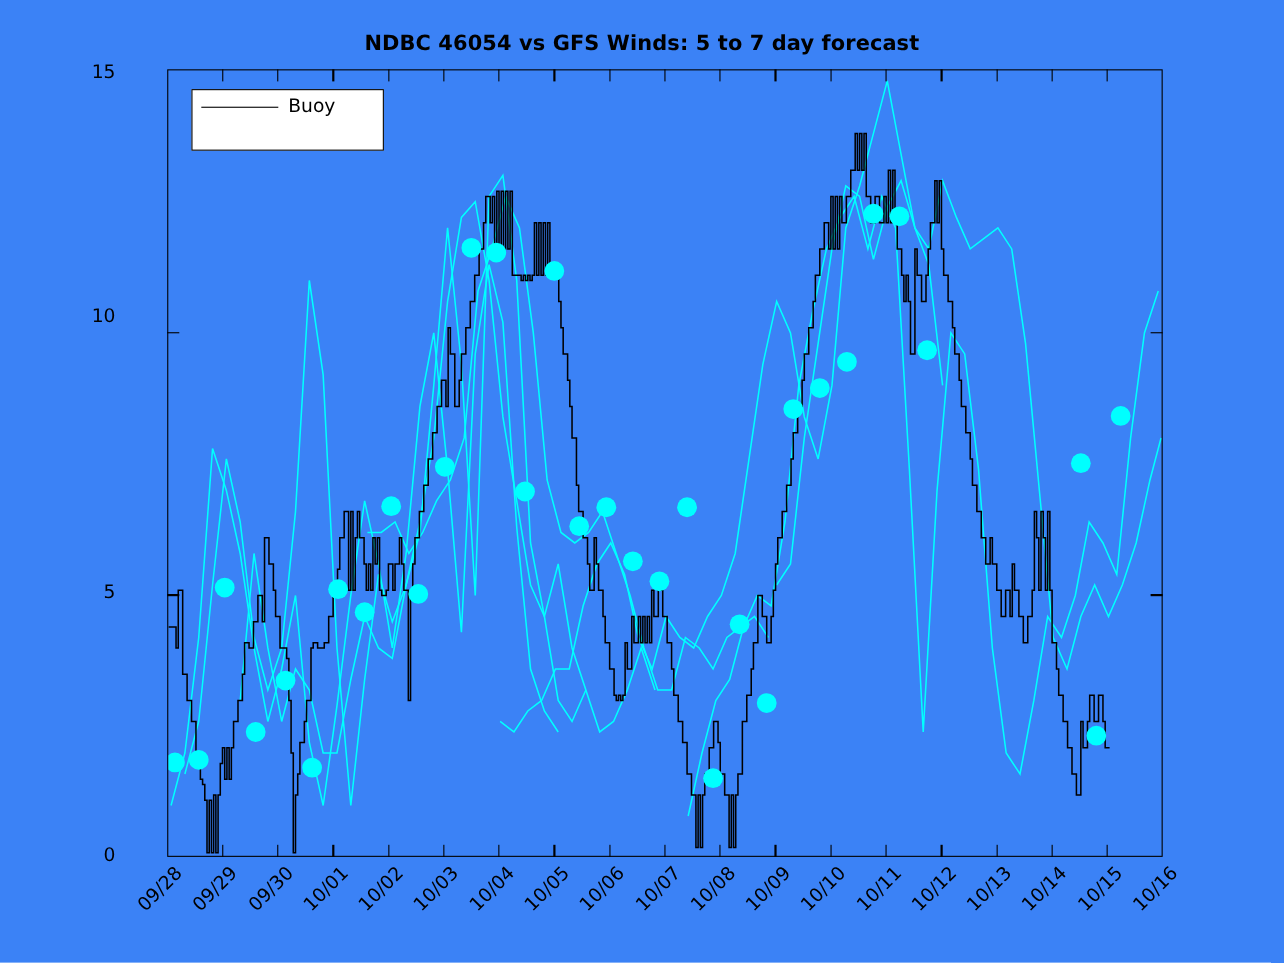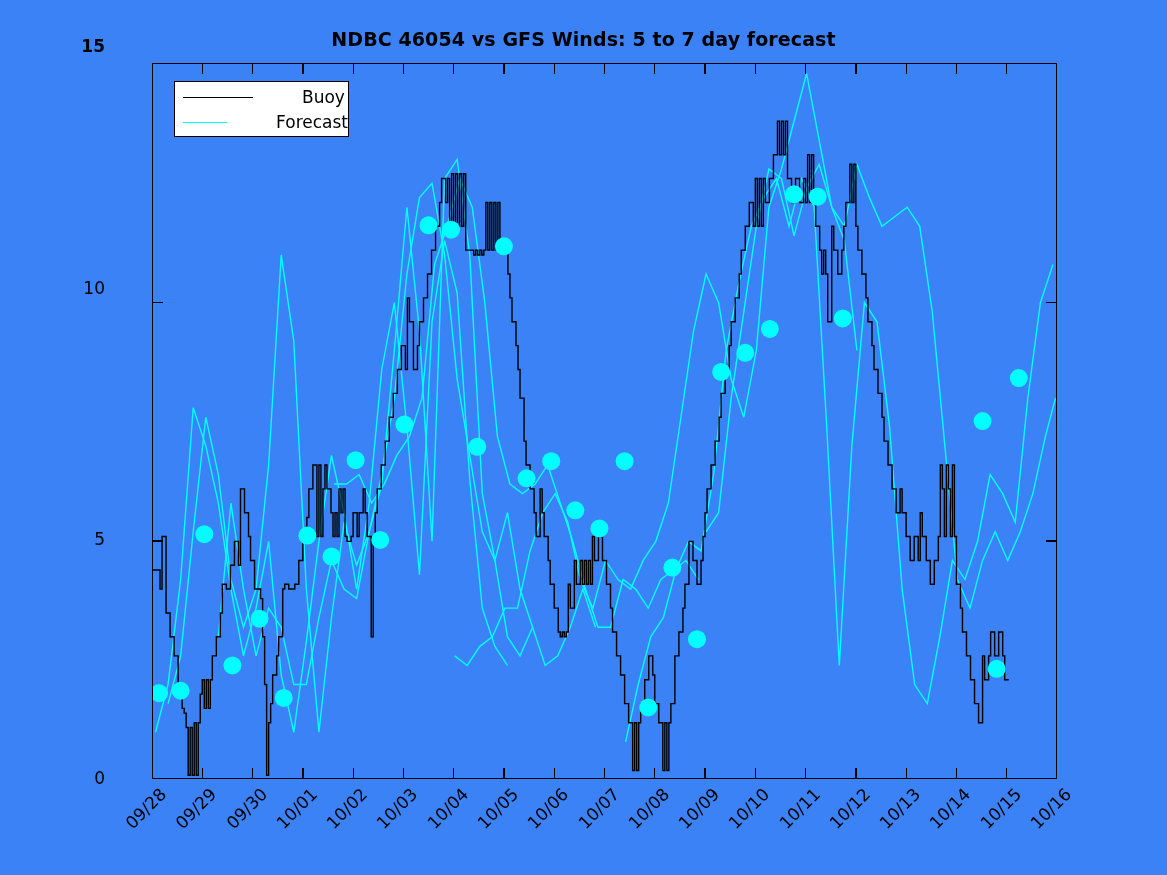--- a/index.html
+++ b/index.html
@@ -27,21 +27,21 @@
   .xlab{
     position:absolute;top:784px;font-size:17px;color:#000;white-space:nowrap;
     transform-origin:left top;transform:rotate(-45deg) translate(-100%,0);
   }
 
   
   #legend{
     position:absolute;left:174px;top:81px;width:175px;height:56px;
     border:1.2px solid #000;background:#ffffff;box-sizing:border-box;
   }
-  .legend-row{position:relative;height:25px;display:flex;align-items:center;gap:40px;}
+  .legend-row{position:relative;height:25px;display:flex;align-items:center;}
   .legend-row:first-child{margin-top:3px;}
   .legend-line{width:70px;height:0;border-top:1.6px solid #000;margin-left:8px;}
   .legend-line.cyan{border-top-color:#00ffff;}
   .legend-text{font-size:17px;color:#000;margin-left:9px;line-height:1;}
 </style>
 </head>
 <body>
 
 <div id="figure">
 
@@ -95,21 +95,21 @@
   </div>
 
   <div id="axes-decor">
       <div class="ytick" style="top: 768px;">0</div>
       <div class="ytick" style="top: 529.333px;">5</div>
       <div class="ytickmark " style="top: 540.333px;"></div>
       <div class="ytickmark r" style="top: 540.333px;"></div>
       <div class="ytick" style="top: 278px;">10</div>
       <div class="ytickmark " style="top: 301.667px;"></div>
       <div class="ytickmark r" style="top: 301.667px;"></div>
-      <div class="ytick" style="top: 36px; font-weight: bold;">15</div>
+      <div class="ytick" style="top: 56px;">15</div>
       <div class="xlab" style="left: 156px;">09/28</div>
       <div class="xtickmark " style="left: 201.678px; top: 768px;"></div>
       <div class="xtickmark t" style="left: 201.678px; height: 11px;"></div>
       <div class="xlab" style="left: 206.278px;">09/29</div>
       <div class="xtickmark " style="left: 251.956px; top: 768px;"></div>
       <div class="xtickmark t" style="left: 251.956px; height: 11px;"></div>
       <div class="xlab" style="left: 256.556px;">09/30</div>
       <div class="xtickmark " style="left: 302.233px; top: 768px;"></div>
       <div class="xtickmark t" style="left: 302.233px; height: 11px;"></div>
       <div class="xlab" style="left: 306.833px;">10/01</div>
@@ -156,19 +156,15 @@
       <div class="xtickmark t" style="left: 1006.12px; height: 11px;"></div>
       <div class="xlab" style="left: 1010.72px;">10/15</div>
       <div class="xlab" style="left: 1061px;">10/16</div>
     </div>
 
   <div id="legend">
     <div class="legend-row">
       <span class="legend-line"></span>
       <span class="legend-text">Buoy</span>
     </div>
-    <div class="legend-row">
-      <span class="legend-line cyan"></span>
-      <span class="legend-text">Forecast</span>
-    </div>
   </div>
 
 </div>
 
 </body></html>

